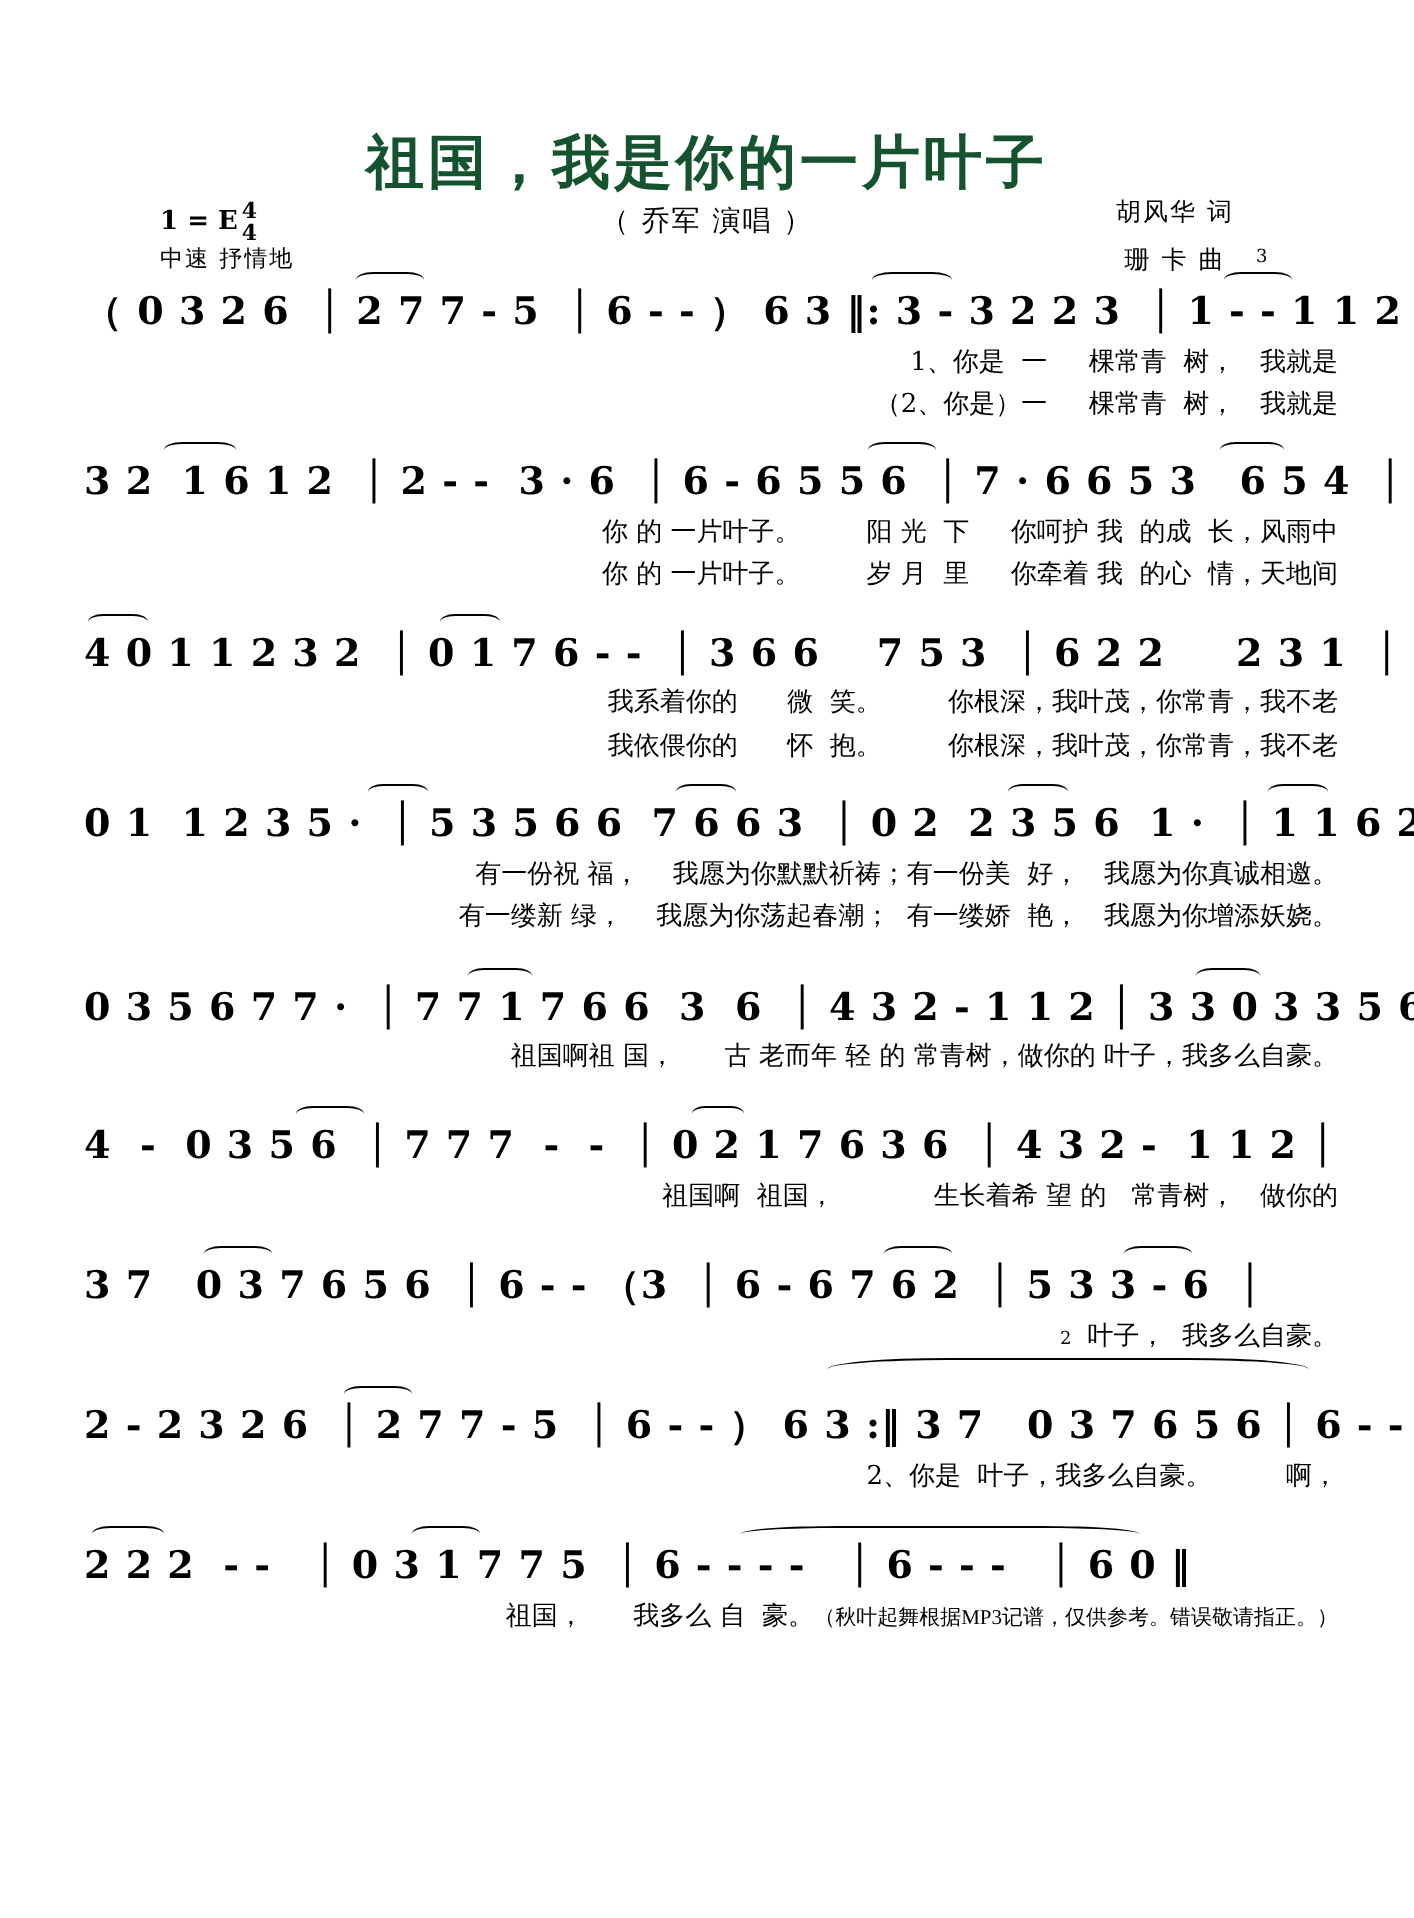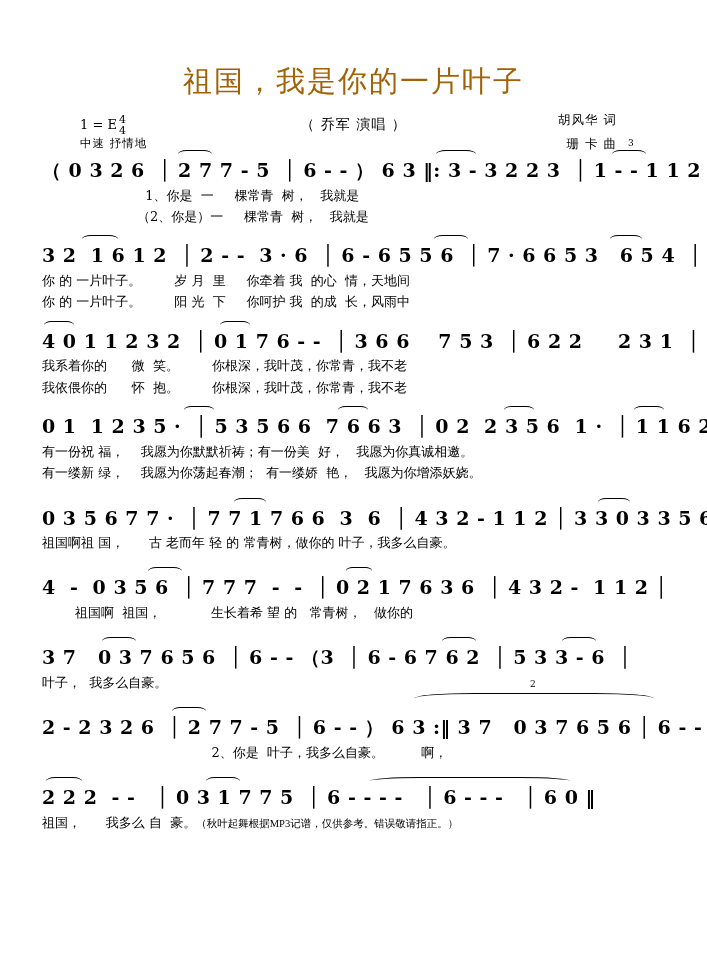--- a/index.html
+++ b/index.html
@@ -20,48 +20,48 @@
     width: 707px;
     height: 959px;
     box-sizing: border-box;
     padding: 0 38px;
   }
 
   
   .title {
     text-align: center;
     font-family: "DejaVu Serif", serif;
-    font-weight: normal;
+    font-weight: bold;
     font-size: 29px;
     letter-spacing: 2px;
     margin-top: 62px;
-    color: #a16207;
+    color: #14532d;
   }
   .subtitle {
     text-align: center;
     font-family: "DejaVu Serif", serif;
     font-size: 14px;
-    margin-top: 14px;
     letter-spacing: 1px;
   }
   .meta-row {
     position: relative;
     height: 46px;
     margin-top: -30px;
   }
   .key-block {
     position: absolute;
     left: 42px;
     top: 10px;
     font-family: "DejaVu Serif", serif;
     font-size: 13px;
     line-height: 1.15;
   }
   .key-line {
     white-space: nowrap;
+    font-weight: bold;
   }
   .meter {
     display: inline-block;
     vertical-align: middle;
     font-size: 11px;
     line-height: 1;
     text-align: center;
     margin-left: 2px;
   }
   .meter span {
@@ -76,21 +76,21 @@
     letter-spacing: 1px;
     text-align: right;
   }
   .credits {
     position: absolute;
     right: 52px;
     top: 4px;
     font-family: "DejaVu Serif", serif;
     font-size: 12.5px;
     line-height: 1.9;
-    text-align: right;
+    text-align: center;
     letter-spacing: 1px;
   }
 
   
   .system {
     position: relative;
     margin-top: 6px;
   }
   .notes {
     font-family: "DejaVu Serif", serif;
@@ -102,20 +102,21 @@
     padding-left: 4px;
     position: relative;
   }
   .lyric {
     font-family: "DejaVu Serif", serif;
     font-size: 13px;
     white-space: pre;
     line-height: 1.65;
     padding-left: 4px;
     letter-spacing: 0px;
+    text-align: right;
   }
 
   .note-block {
     position: relative;
   }
 
   
   .slur {
     position: absolute;
     border-top: 1.4px solid #000;
@@ -177,22 +178,22 @@
 
   <div class="spacer-sm"></div>
 
   <div class="system">
     <div class="note-block">
       <div class="slur" style="left:44px; top:-6px; width:36px;"></div>
       <div class="slur" style="left:396px; top:-6px; width:34px;"></div>
       <div class="slur" style="left:572px; top:-6px; width:32px;"></div>
       <div class="notes">3 2  1 6 1 2  │ 2 - -  3 · 6  │ 6 - 6 5 5 6  │ 7 · 6 6 5 3   6 5 4  │</div>
     </div>
+    <div class="lyric">你 的 一片叶子。        阳 光  下     你呵护 我  的成  长，风雨中</div>
     <div class="lyric">你 的 一片叶子。        岁 月  里     你牵着 我  的心  情，天地间</div>
-    <div class="lyric">你 的 一片叶子。        阳 光  下     你呵护 我  的成  长，风雨中</div>
   </div>
 
   <div class="spacer-sm"></div>
 
   <div class="system">
     <div class="note-block">
       <div class="slur" style="left:6px; top:-6px; width:30px;"></div>
       <div class="slur" style="left:182px; top:-6px; width:30px;"></div>
       <div class="notes">4 0 1 1 2 3 2  │ 0 1 7 6 - -  │ 3 6 6    7 5 3  │ 6 2 2     2 3 1  │</div>
     </div>

